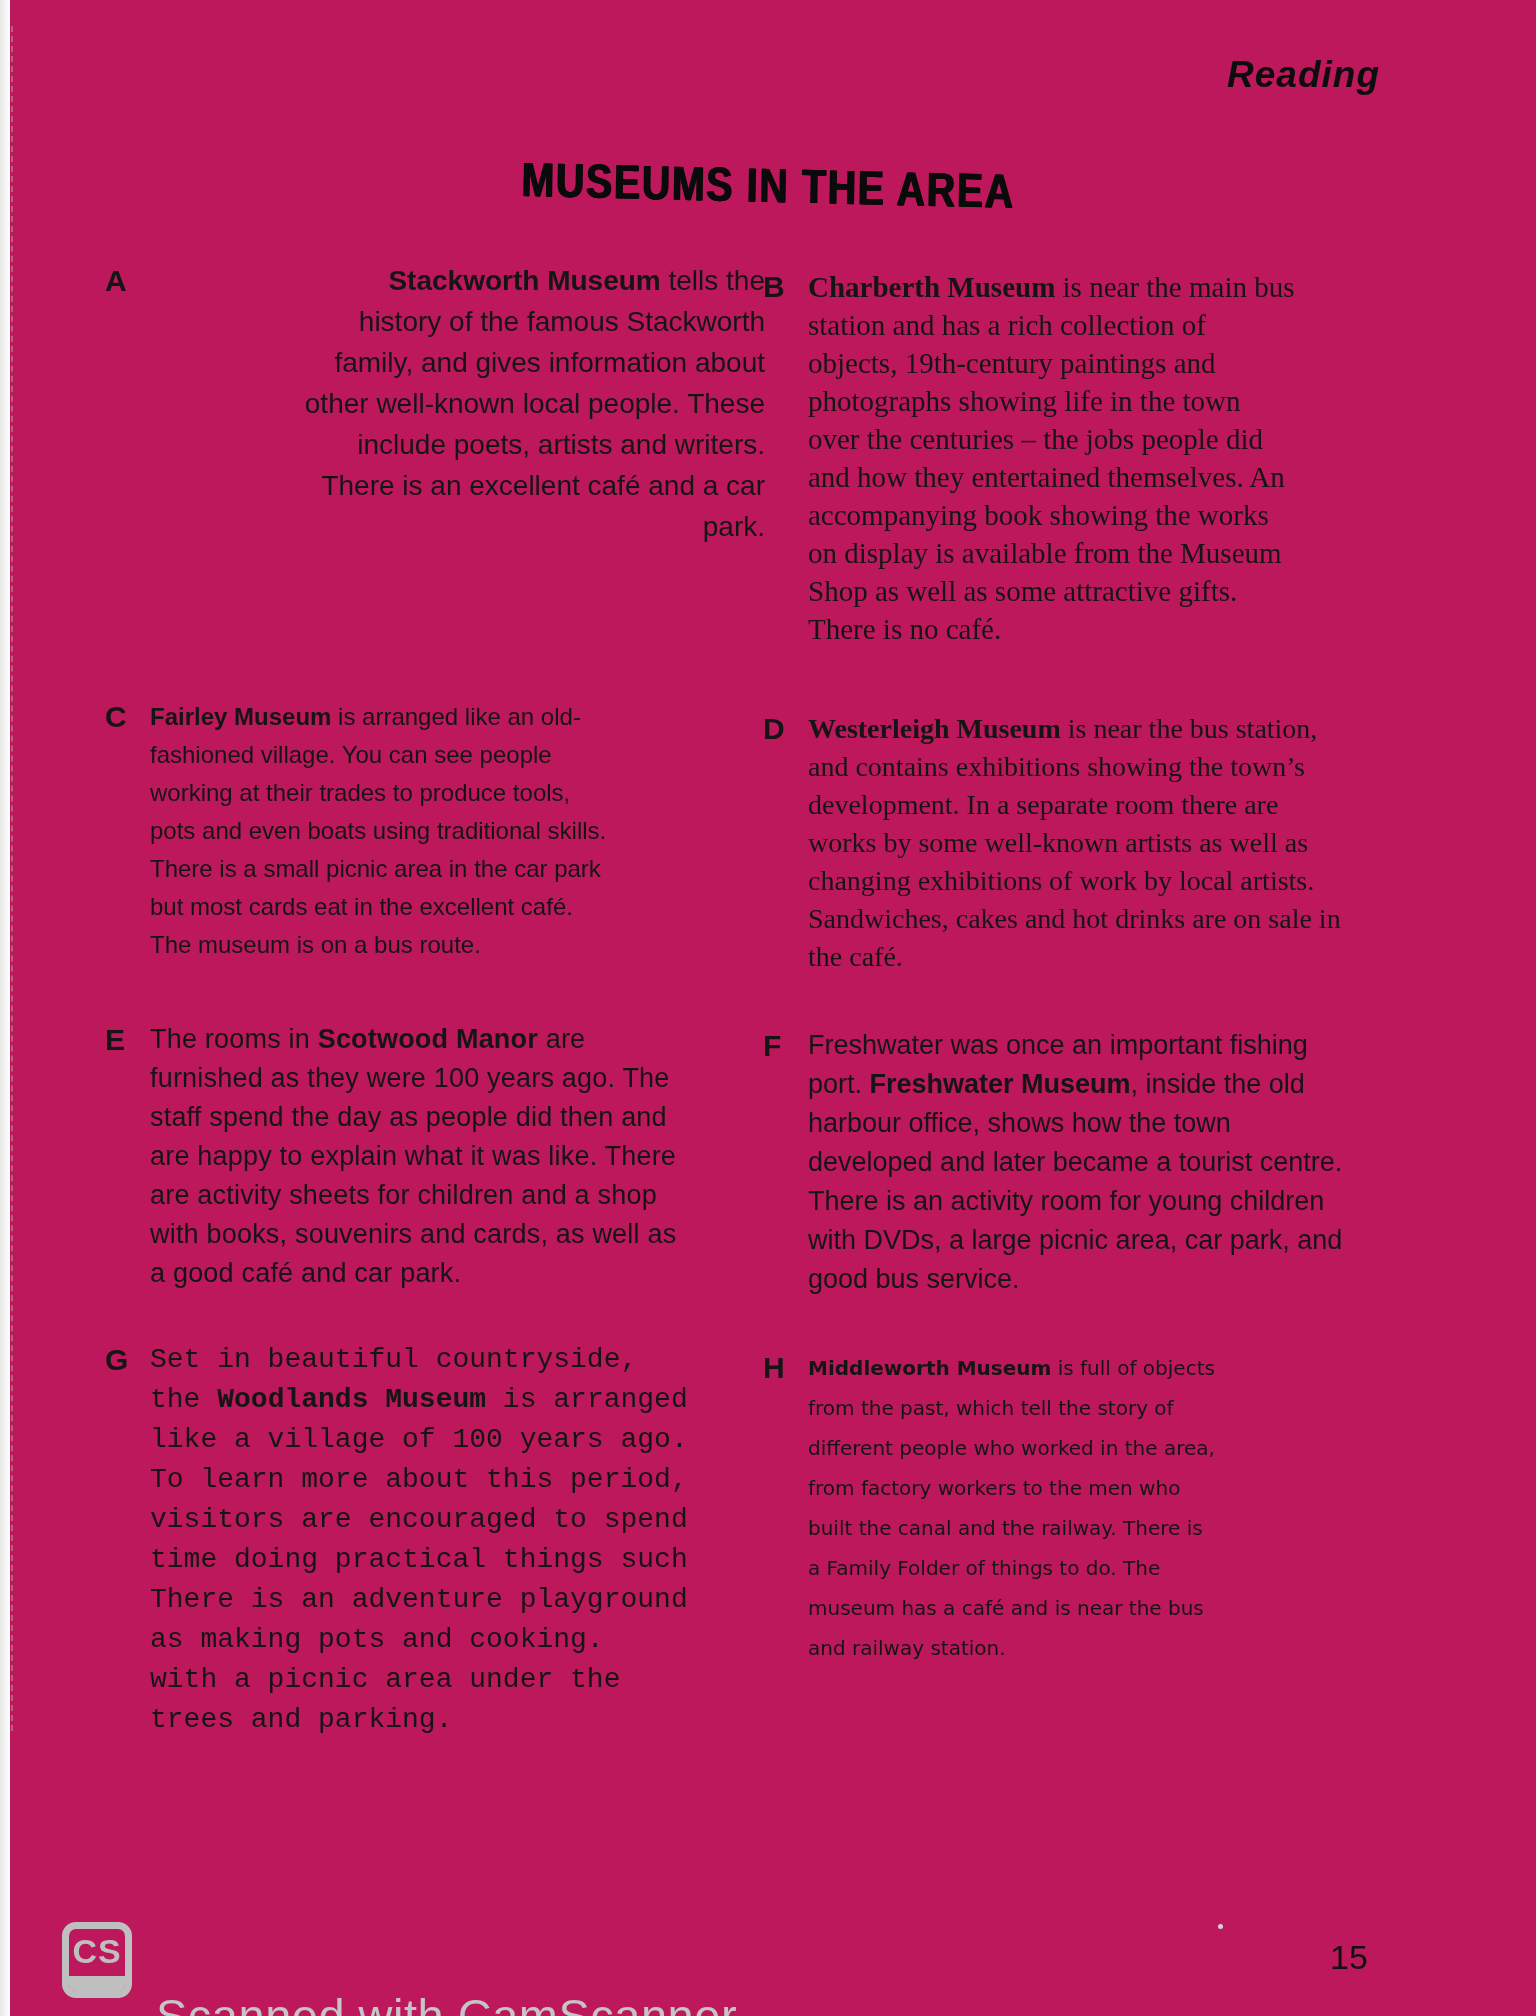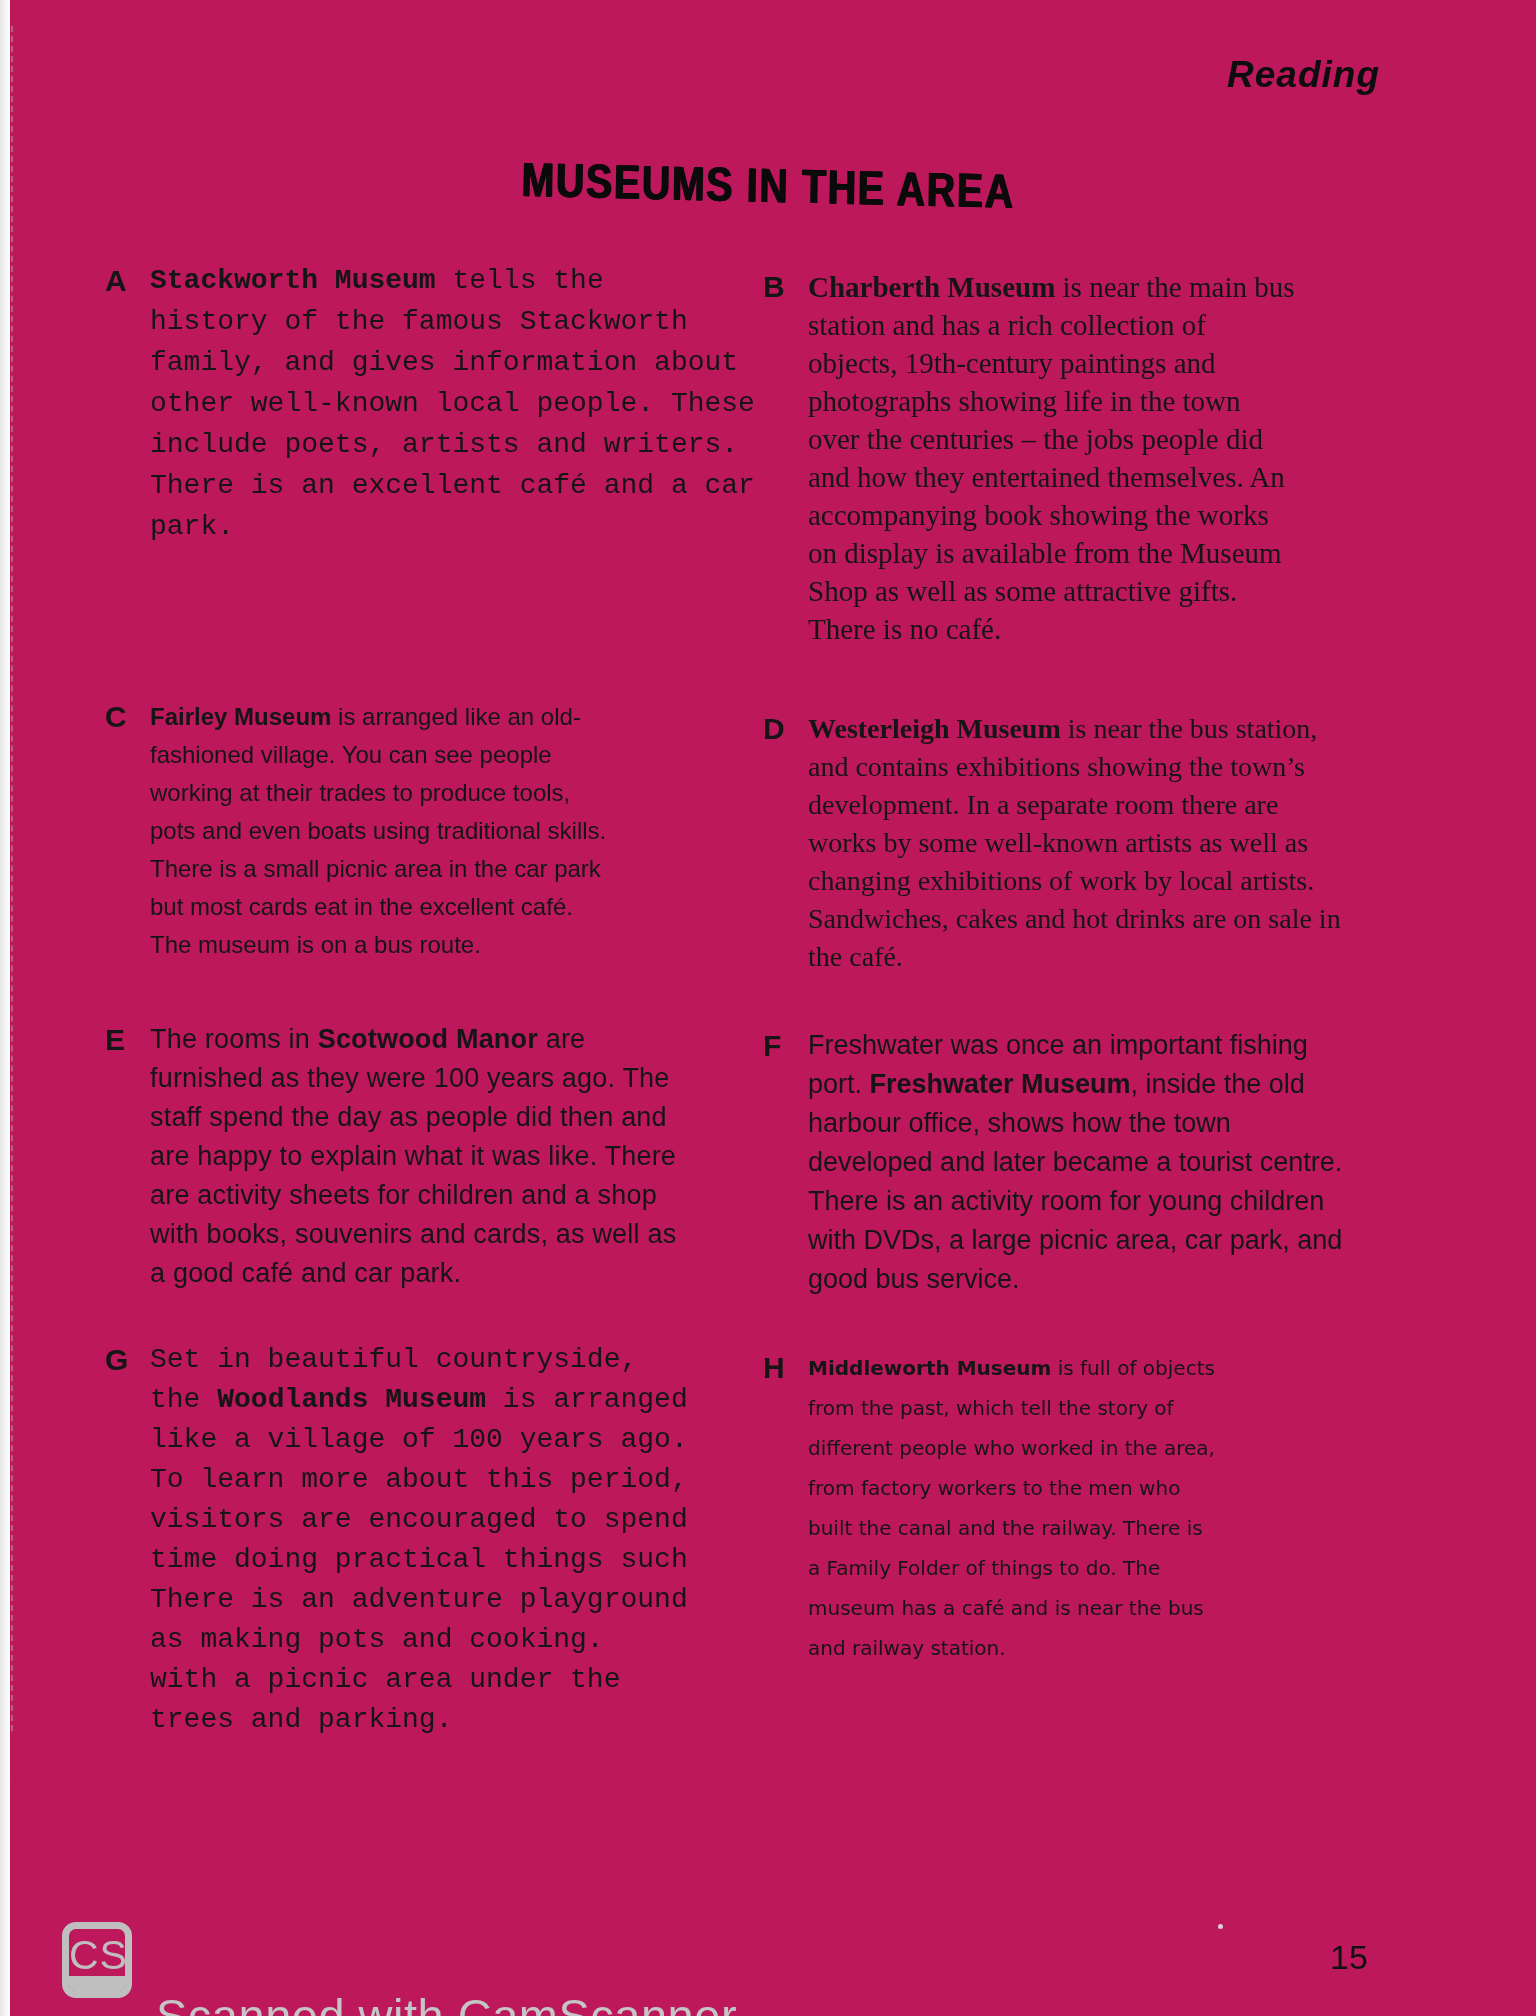--- a/index.html
+++ b/index.html
@@ -26,40 +26,40 @@
     transform:scaleX(.82) rotate(1.15deg);
     text-shadow:1.2px 0 0 currentColor, -0.6px 0 0 currentColor;}
   
   .section{position:absolute;display:flex;color:#151515;}
   .section .label{flex:0 0 45px;font-weight:bold;font-size:30px;
     font-family:"Liberation Sans",sans-serif;}
   .section .body{flex:1;}
   .line{white-space:nowrap;}
   .b{font-weight:bold;}
   .sec-a{left:105px;top:260px;width:660px;line-height:41px;}
-  .sec-a .body{font-family:Liberation Mono, monospace;font-size:28px;}
+  .sec-a .body{font-family:Liberation Sans, sans-serif;font-size:28px;text-align:right;}
   .sec-b{left:763px;top:268px;width:670px;line-height:38px;}
   .sec-b .body{font-family:"Liberation Serif",serif;font-size:29px;}
   .sec-c{left:105px;top:698px;width:660px;line-height:38px;}
   .sec-c .body{font-family:"Liberation Sans",sans-serif;font-size:24px;}
   .sec-d{left:763px;top:710px;width:670px;line-height:38px;}
   .sec-d .body{font-family:"Liberation Serif",serif;font-size:28px;}
   .sec-e{left:105px;top:1020px;width:660px;line-height:39px;}
   .sec-e .body{font-family:"Liberation Sans",sans-serif;font-size:27px;letter-spacing:.2px;}
   .sec-f{left:763px;top:1026px;width:670px;line-height:39px;}
   .sec-f .body{font-family:"Liberation Sans",sans-serif;font-size:27px;}
   .sec-g{left:105px;top:1340px;width:660px;line-height:40px;}
   .sec-g .body{font-family:"Liberation Mono","DejaVu Sans Mono",monospace;font-size:28px;}
   .sec-h{left:763px;top:1348px;width:670px;line-height:40px;}
   .sec-h .body{font-family:"DejaVu Sans",sans-serif;font-size:20px;}
   
   .cs-logo{position:absolute;left:62px;top:1922px;width:70px;height:76px;
     border:7px solid #bfbfbf;border-radius:14px;box-sizing:border-box;}
   .cs-letters{position:absolute;top:3px;left:0;right:0;text-align:center;
-    font-weight:normal;font-size:41px;color:#bfbfbf;letter-spacing:1px;
+    font-weight:bold;font-size:34px;color:#bfbfbf;letter-spacing:1px;
     font-family:"Liberation Sans",sans-serif;}
   .cs-band{position:absolute;left:0;right:0;bottom:0;height:15px;background:#bfbfbf;
     border-radius:0 0 6px 6px;}
   .scan-text{position:absolute;left:156px;top:1988px;font-size:47px;color:#c5c5c5;
     letter-spacing:.5px;font-family:"Liberation Sans",sans-serif;}
   .page-num{position:absolute;left:1330px;top:1938px;font-size:34px;color:#111111;}
 </style>
 </head>
 <body>
 

